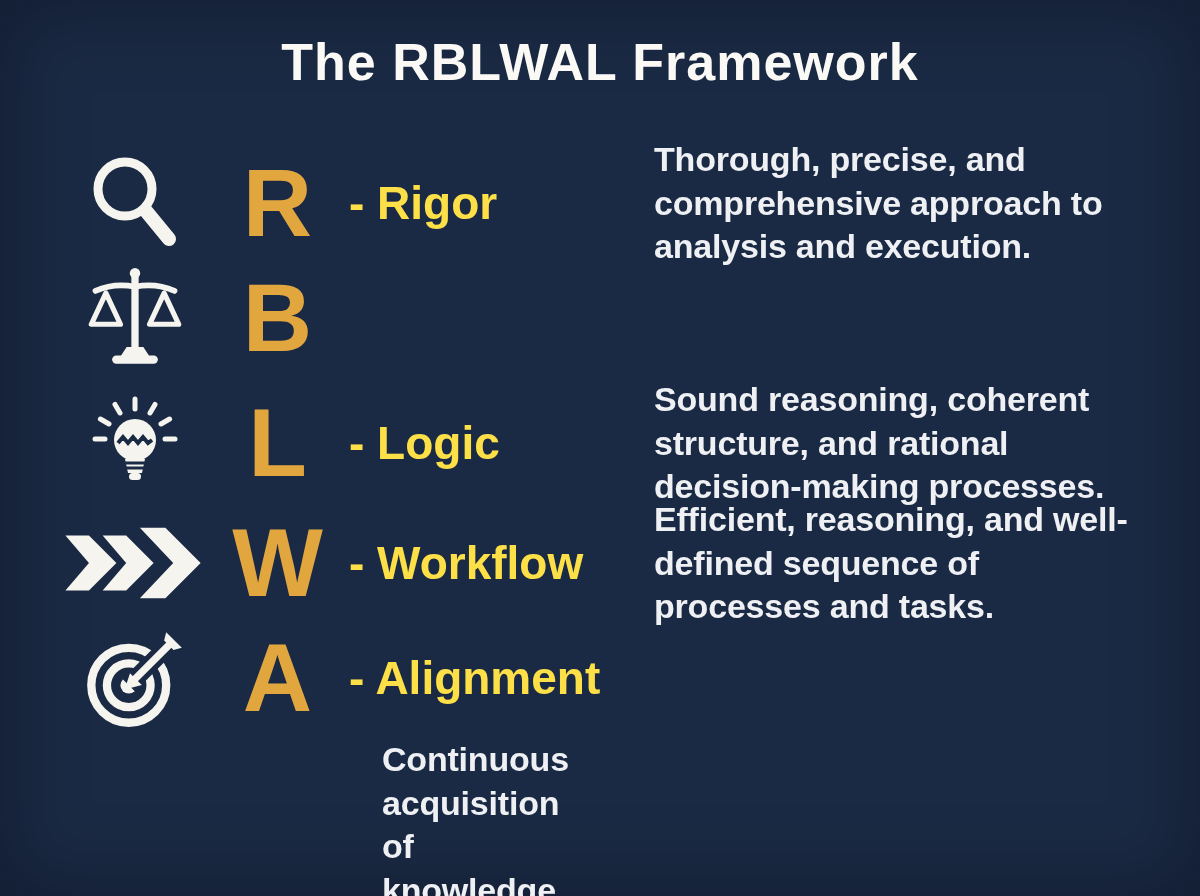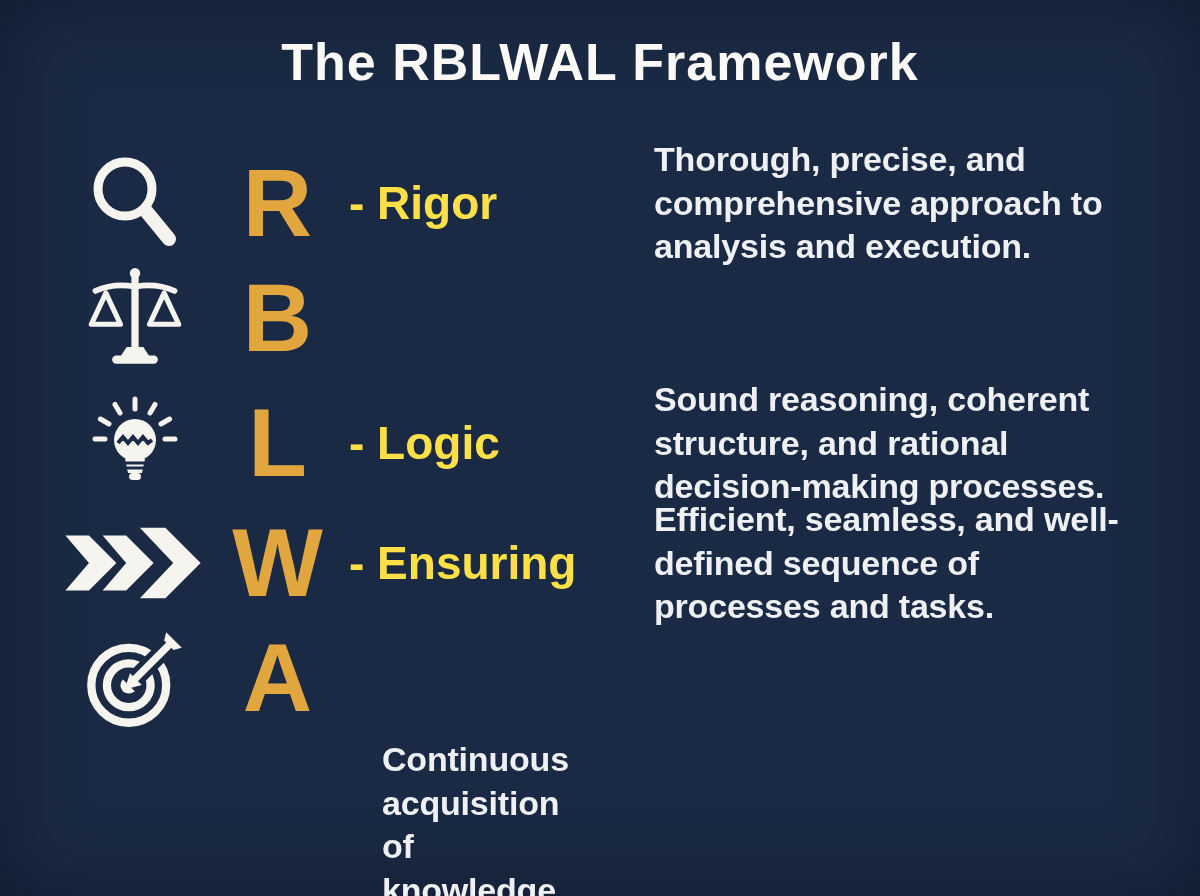--- a/index.html
+++ b/index.html
@@ -129,37 +129,38 @@
 
     <div class="row">
       <div class="icon-cell">
         <svg width="148" height="98" viewBox="0 0 150 100" fill="#f5f4ef">
           <path d="M4 22 H28 L56 50 L28 78 H4 L28 50 Z"></path>
           <path d="M42 22 H66 L94 50 L66 78 H42 L66 50 Z"></path>
           <path d="M80 14 H106 L142 50 L106 86 H80 L114 50 Z"></path>
         </svg>
       </div>
       <div class="letter">W</div>
-      <div class="label">- Ensuring</div>
-      <div class="desc">Efficient, seamless, and well-defined sequence of processes and tasks.</div>
+      <div class="label">- Workflow</div>
+      <div class="desc">Efficient, reasoning, and well-defined sequence of processes and tasks.</div>
     </div>
 
     <div class="row">
       <div class="icon-cell">
         <svg width="104" height="104" viewBox="0 0 100 100" fill="none">
           <circle cx="44" cy="57" r="36" stroke="#f5f4ef" stroke-width="8"></circle>
           <circle cx="44" cy="57" r="21" stroke="#f5f4ef" stroke-width="8"></circle>
           <circle cx="44" cy="57" r="8" fill="#f5f4ef"></circle>
           <line x1="44" y1="57" x2="88" y2="13" stroke="#1b2a44" stroke-width="17"></line>
           <line x1="50" y1="51" x2="84" y2="17" stroke="#f5f4ef" stroke-width="7" stroke-linecap="round"></line>
           <polygon points="40,61 56.6,56.8 45.2,45.4" fill="#f5f4ef"></polygon>
           <polygon points="80,6 95,21 87,23 78,14" fill="#f5f4ef"></polygon>
         </svg>
       </div>
       <div class="letter">A</div>
+      <div class="label">- Alignment</div>
     </div>
 
     <div class="row">
       <div class="icon-cell">
         <svg width="102" height="102" viewBox="0 0 100 100" fill="none">
           <g>
             <path d="M27 33 A30 30 0 0 1 70 31" stroke="#f5f4ef" stroke-width="10" stroke-linecap="round"></path>
             <polygon points="82.6,40.3 66.8,38.1 77.2,25.9" fill="#f5f4ef"></polygon>
           </g>
           <g transform="rotate(120 50 52)">

